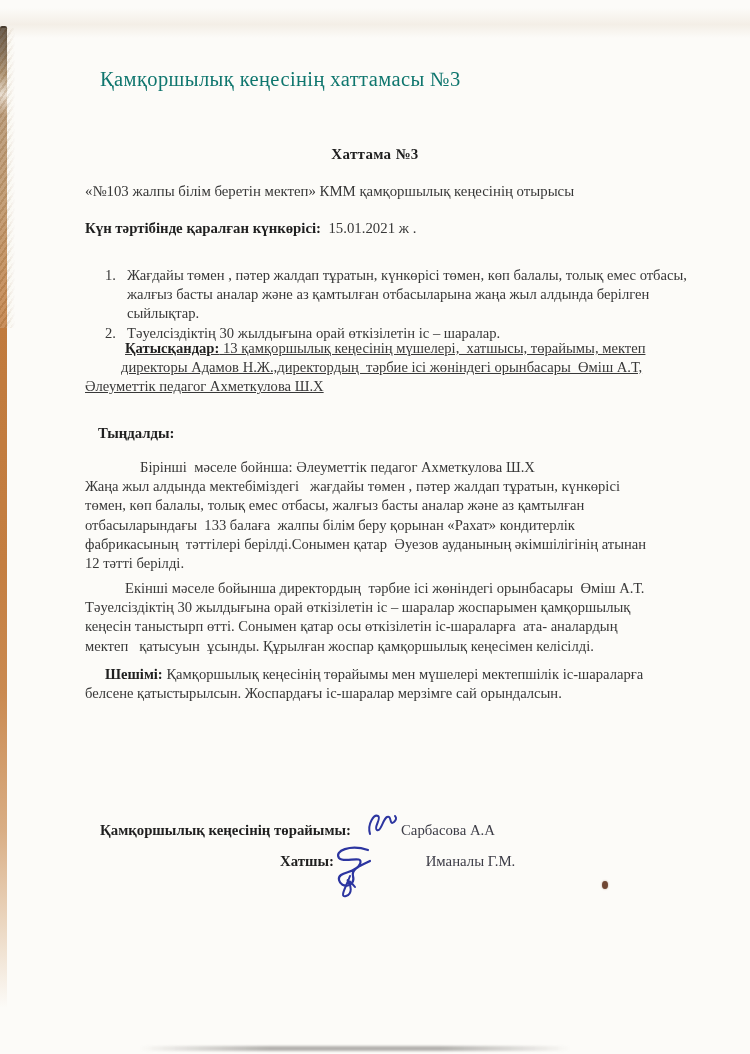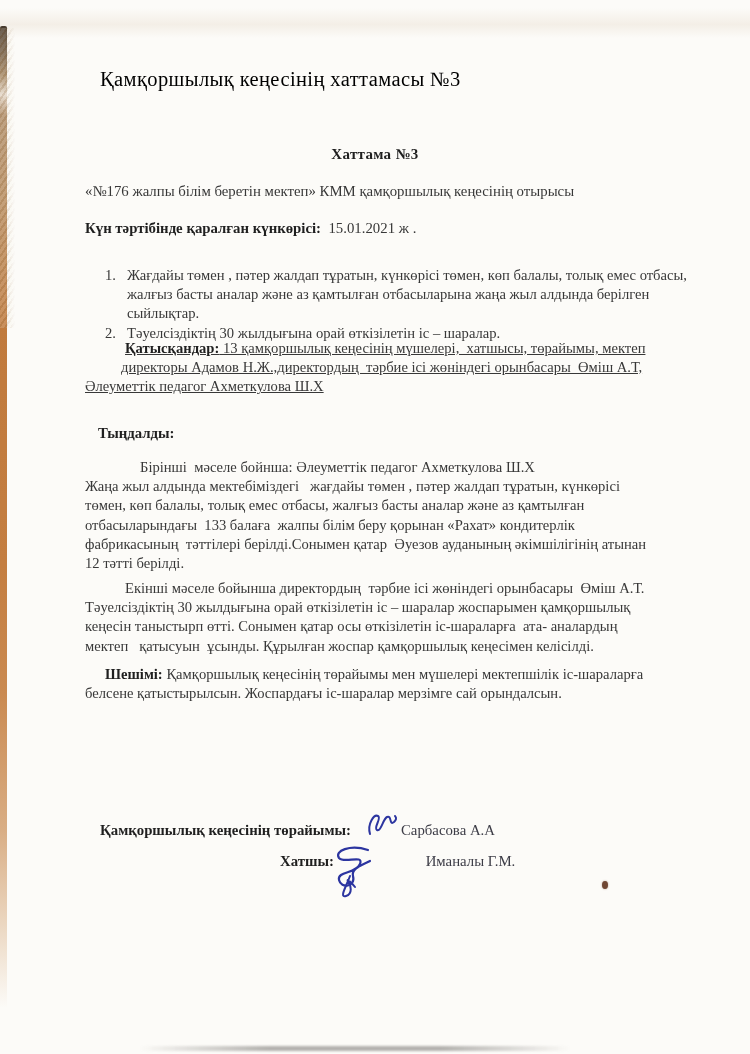--- a/index.html
+++ b/index.html
@@ -38,21 +38,21 @@
     background:linear-gradient(to right, rgba(130,130,130,0), rgba(120,118,115,.55) 30%, rgba(120,118,115,.55) 70%, rgba(130,130,130,0));
     filter:blur(1px);
   }
   .ink-dot{
     position:absolute;left:602px;top:881px;width:6px;height:8px;border-radius:50%;
     background:#6f4632;box-shadow:0 0 2px rgba(111,70,50,.5);
   }
   .abs{position:absolute;}
   .line{white-space:pre;height:19.2px;line-height:19.2px;font-size:14.6px;}
   .doc-title{
-    left:100px;top:68px;font-size:20.5px;letter-spacing:.4px;color:#000000;
+    left:100px;top:68px;font-size:20.5px;letter-spacing:.4px;color:#0f766e;
   }
   .heading{
     left:0;top:146px;width:750px;text-align:center;
     font-weight:bold;font-size:15px;color:#1f1f1f;letter-spacing:.3px;
   }
   .subtitle{left:85px;top:183px;font-size:14.8px;}
   .agenda{left:85px;top:220px;font-size:14.8px;white-space:pre;}
   .bold{font-weight:bold;color:#1f1f1f;}
   .agenda-list{left:105px;top:266px;width:585px;}
   .agenda-item{display:flex;font-size:14.6px;line-height:19.2px;}
@@ -84,21 +84,21 @@
   <div class="scan-top-band"></div>
   <div class="paper-edge"></div>
   <div class="paper-edge-grain"></div>
   <div class="bottom-shadow"></div>
   <div class="ink-dot"></div>
 
   <div class="abs doc-title">Қамқоршылық кеңесінің хаттамасы №3</div>
 
   <div class="abs heading">Хаттама №3</div>
 
-  <div class="abs subtitle">«№176 жалпы білім беретін мектеп» КММ қамқоршылық кеңесінің отырысы</div>
+  <div class="abs subtitle">«№103 жалпы білім беретін мектеп» КММ қамқоршылық кеңесінің отырысы</div>
 
   <div class="abs agenda"><span class="bold">Күн тәртібінде қаралған күнкөрісі:</span><span>  15.01.2021 ж .</span></div>
 
   <div class="abs agenda-list">
     <div class="agenda-item">
       <span class="agenda-num">1.</span>
       <span class="agenda-text">Жағдайы төмен , пәтер жалдап тұратын, күнкөрісі төмен, көп балалы, толық емес отбасы, жалғыз басты аналар және аз қамтылған отбасыларына жаңа жыл алдында берілген сыйлықтар.</span>
     </div>
     <div class="agenda-item">
       <span class="agenda-num">2.</span>

